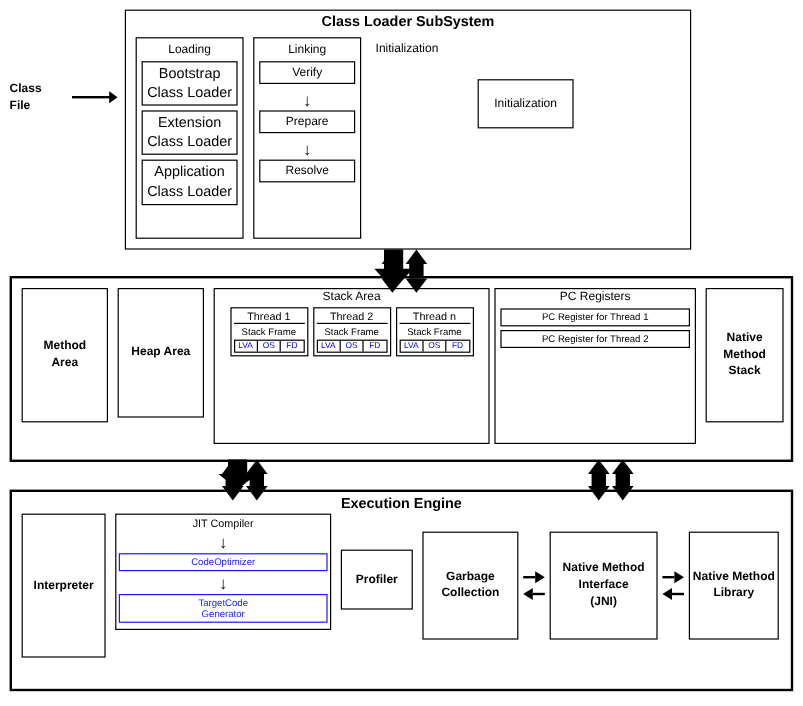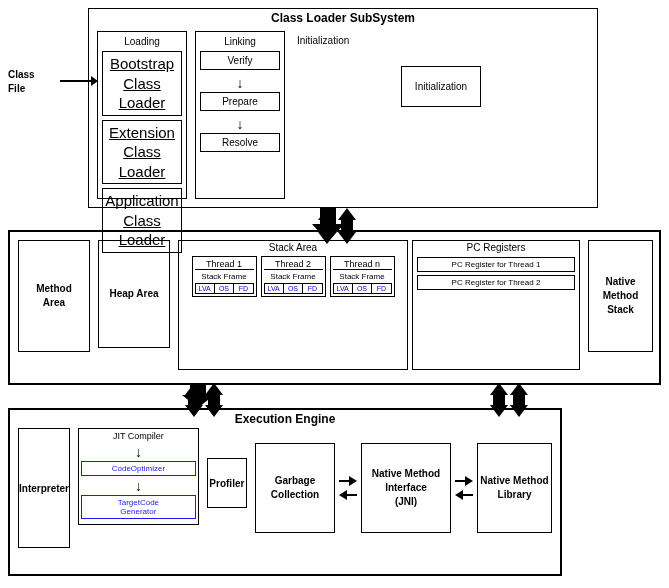--- a/index.html
+++ b/index.html
@@ -16,22 +16,22 @@
       width: 669px;
       height: 588px;
       position: relative;
       padding: 8px;
     }
 
     
     .class-loader-system {
       border: 1.5px solid #000;
       position: absolute;
-      top: 8px; left: 88px;
-      width: 510px;
+      top: 8px; left: 104px;
+      width: 472px;
       height: 200px;
     }
     .cls-title {
       text-align: center;
       font-size: 12px;
       font-weight: bold;
       padding: 2px 0;
     }
     .cls-inner {
       display: flex;
@@ -46,25 +46,24 @@
       position: relative;
     }
     .loading-title {
       text-align: center;
       font-size: 10px;
       margin-bottom: 4px;
     }
     .loader-item {
       border: 1px solid #000;
       text-align: center;
-      font-size: 15px;
+      font-size: 12px;
       padding: 2px 1px;
       margin-bottom: 4px;
       line-height: 1.3;
-      text-decoration: underline;
     }
     .linking-box {
       border: 1px solid #000;
       width: 90px;
       padding: 4px;
       position: relative;
     }
     .linking-title {
       text-align: center;
       font-size: 10px;
@@ -258,21 +257,21 @@
       font-size: 10px;
       font-weight: bold;
       line-height: 1.4;
     }
 
     
     .exec-outer {
       border: 2px solid #000;
       position: absolute;
       top: 408px; left: 8px;
-      width: 554px;
+      width: 653px;
       height: 168px;
     }
     .exec-title {
       text-align: center;
       font-size: 12px;
       font-weight: bold;
       padding: 2px 0;
     }
     .exec-inner {
       display: flex;

